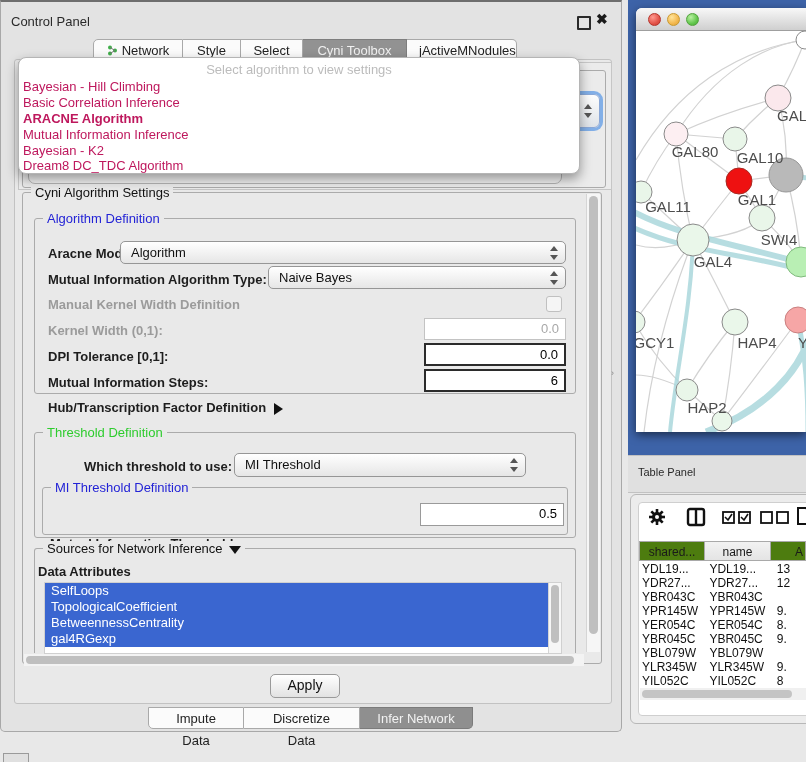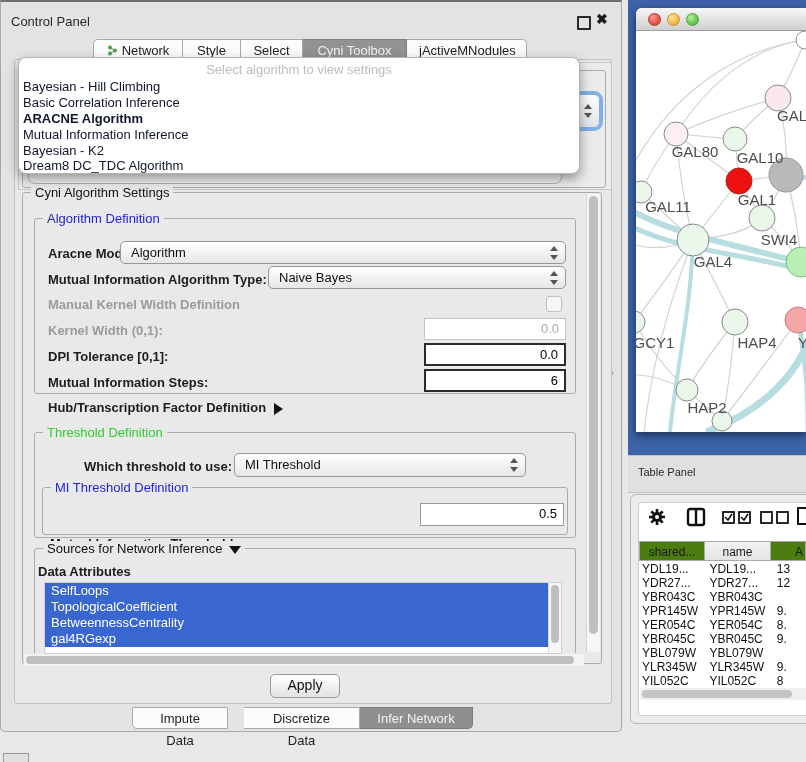--- a/index.html
+++ b/index.html
@@ -19,21 +19,21 @@
   
   .cp-content{left:14px;top:59px;width:596px;height:643px;background:#e9e9e9;border:1px solid #c2c2c2;border-radius:3px;}
   .subpanel{left:18px;top:62px;width:592px;height:126px;background:#ebebeb;border:1px solid #c6c6c6;}
   .grp{border:1px solid #ababab;border-radius:3px;background:transparent;}
   .grp-title{position:absolute;top:-8px;left:8px;font-size:13px;background:#e9e9e9;padding:0 4px;color:#111;white-space:nowrap;}
   .grp-title.blue{color:#2323d6;}
   .grp-title.green{color:#2ecc2e;}
   
   .popup{left:18px;top:57px;width:560px;height:115px;background:#ffffff;border:1px solid #b5b5b5;border-radius:8px;box-shadow:0 5px 12px rgba(0,0,0,.38);z-index:50;}
   .popup-ph{position:absolute;top:4px;left:0;width:100%;text-align:center;font-size:13px;color:#bcbcbc;}
-  .popup-item{position:absolute;left:4px;width:550px;height:16px;line-height:16px;font-size:13px;color:#0f172a;}
+  .popup-item{position:absolute;left:4px;width:550px;height:16px;line-height:16px;font-size:13px;color:#be185d;}
   .popup-item.bold{font-weight:bold;}
   .combo-focus{left:572px;top:94px;width:26px;height:32px;border-radius:6px;background:linear-gradient(#fdfdfd,#dfe3e8);border:1px solid #8aa8d8;box-shadow:0 0 0 3px rgba(95,155,230,.75);}
   .combo-ghost{left:28px;top:148px;width:532px;height:34px;border:1px solid #b3b3b3;border-radius:7px;background:#f1f1f1;}
   
   .lbl{font-size:13px;font-weight:bold;color:#1d1d1d;white-space:nowrap;}
   .lbl.dis{color:#9b9b9b;}
   .combo{background:linear-gradient(#ffffff,#e6e6e6);border:1px solid #969696;border-radius:5px;font-size:13px;color:#111;line-height:22px;padding:0 20px 0 10px;box-sizing:border-box;}
   .spin{position:absolute;right:7px;top:50%;margin-top:-7px;width:8px;height:14px;}
   .spin:before{content:"";position:absolute;left:0;top:0;border-left:4px solid transparent;border-right:4px solid transparent;border-bottom:5px solid #555;}
   .spin:after{content:"";position:absolute;left:0;bottom:0;border-left:4px solid transparent;border-right:4px solid transparent;border-top:5px solid #555;}
@@ -86,21 +86,21 @@
       <svg width="11" height="11" style="vertical-align:-1px;margin-right:4px;">
           <circle cx="3" cy="2.5" r="2" fill="#3fae49"></circle>
           <circle cx="8" cy="5.5" r="2" fill="#3fae49"></circle>
           <circle cx="3" cy="8.5" r="2" fill="#3fae49"></circle>
           <path d="M3,2.5 L8,5.5 L3,8.5" stroke="#777" stroke-width="1" fill="none"></path>
         </svg><span>Network</span>
     </div>
     <div class="abs tab" style="left:182px;width:58px;"><span>Style</span></div>
     <div class="abs tab" style="left:240px;width:62px;"><span>Select</span></div>
     <div class="abs tab sel" style="left:302px;width:104px;"><span>Cyni Toolbox</span></div>
-    <div class="abs tab last" style="left:406px;width:120px;"><span>jActiveMNodules</span></div>
+    <div class="abs tab last" style="left:406px;width:110px;"><span>jActiveMNodules</span></div>
   </div>
 
   <div class="abs cp-content"></div>
 
   <div class="abs subpanel"></div>
   <div class="abs grp" style="left:22px;top:70px;width:582px;height:116px;"></div>
   <div class="abs combo-ghost"></div>
   <div class="abs combo-focus">
       <span class="spin"></span>
     </div>
@@ -173,21 +173,21 @@
     <div class="attr-item">TopologicalCoefficient</div>
     <div class="attr-item">BetweennessCentrality</div>
     <div class="attr-item">gal4RGexp</div>
     <div class="abs vsb-track" style="right:0;top:0;width:12px;height:70px;">
       <div class="sb-thumb" style="position:absolute;left:2px;top:2px;width:8px;height:58px;"></div>
     </div>
   </div>
 
   <div class="abs btn" style="left:270px;top:674px;width:68px;height:22px;">Apply</div>
 
-  <div class="abs btab first" style="left:132px;width:96px;"><span>Impute Data</span></div>
+  <div class="abs btab first" style="left:148px;width:96px;"><span>Impute Data</span></div>
   <div class="abs btab" style="left:244px;width:116px;"><span>Discretize Data</span></div>
   <div class="abs btab sel last" style="left:360px;width:113px;"><span>Infer Network</span></div>
 
   <div class="abs splitter-dot">›</div>
 
   <div class="abs" style="left:628px;top:0;width:178px;height:6px;background:#d6d6d6;"></div>
   <div class="abs net-bg"></div>
   <div class="abs net-window">
     <div class="net-titlebar">
       <span class="tl red"></span>

